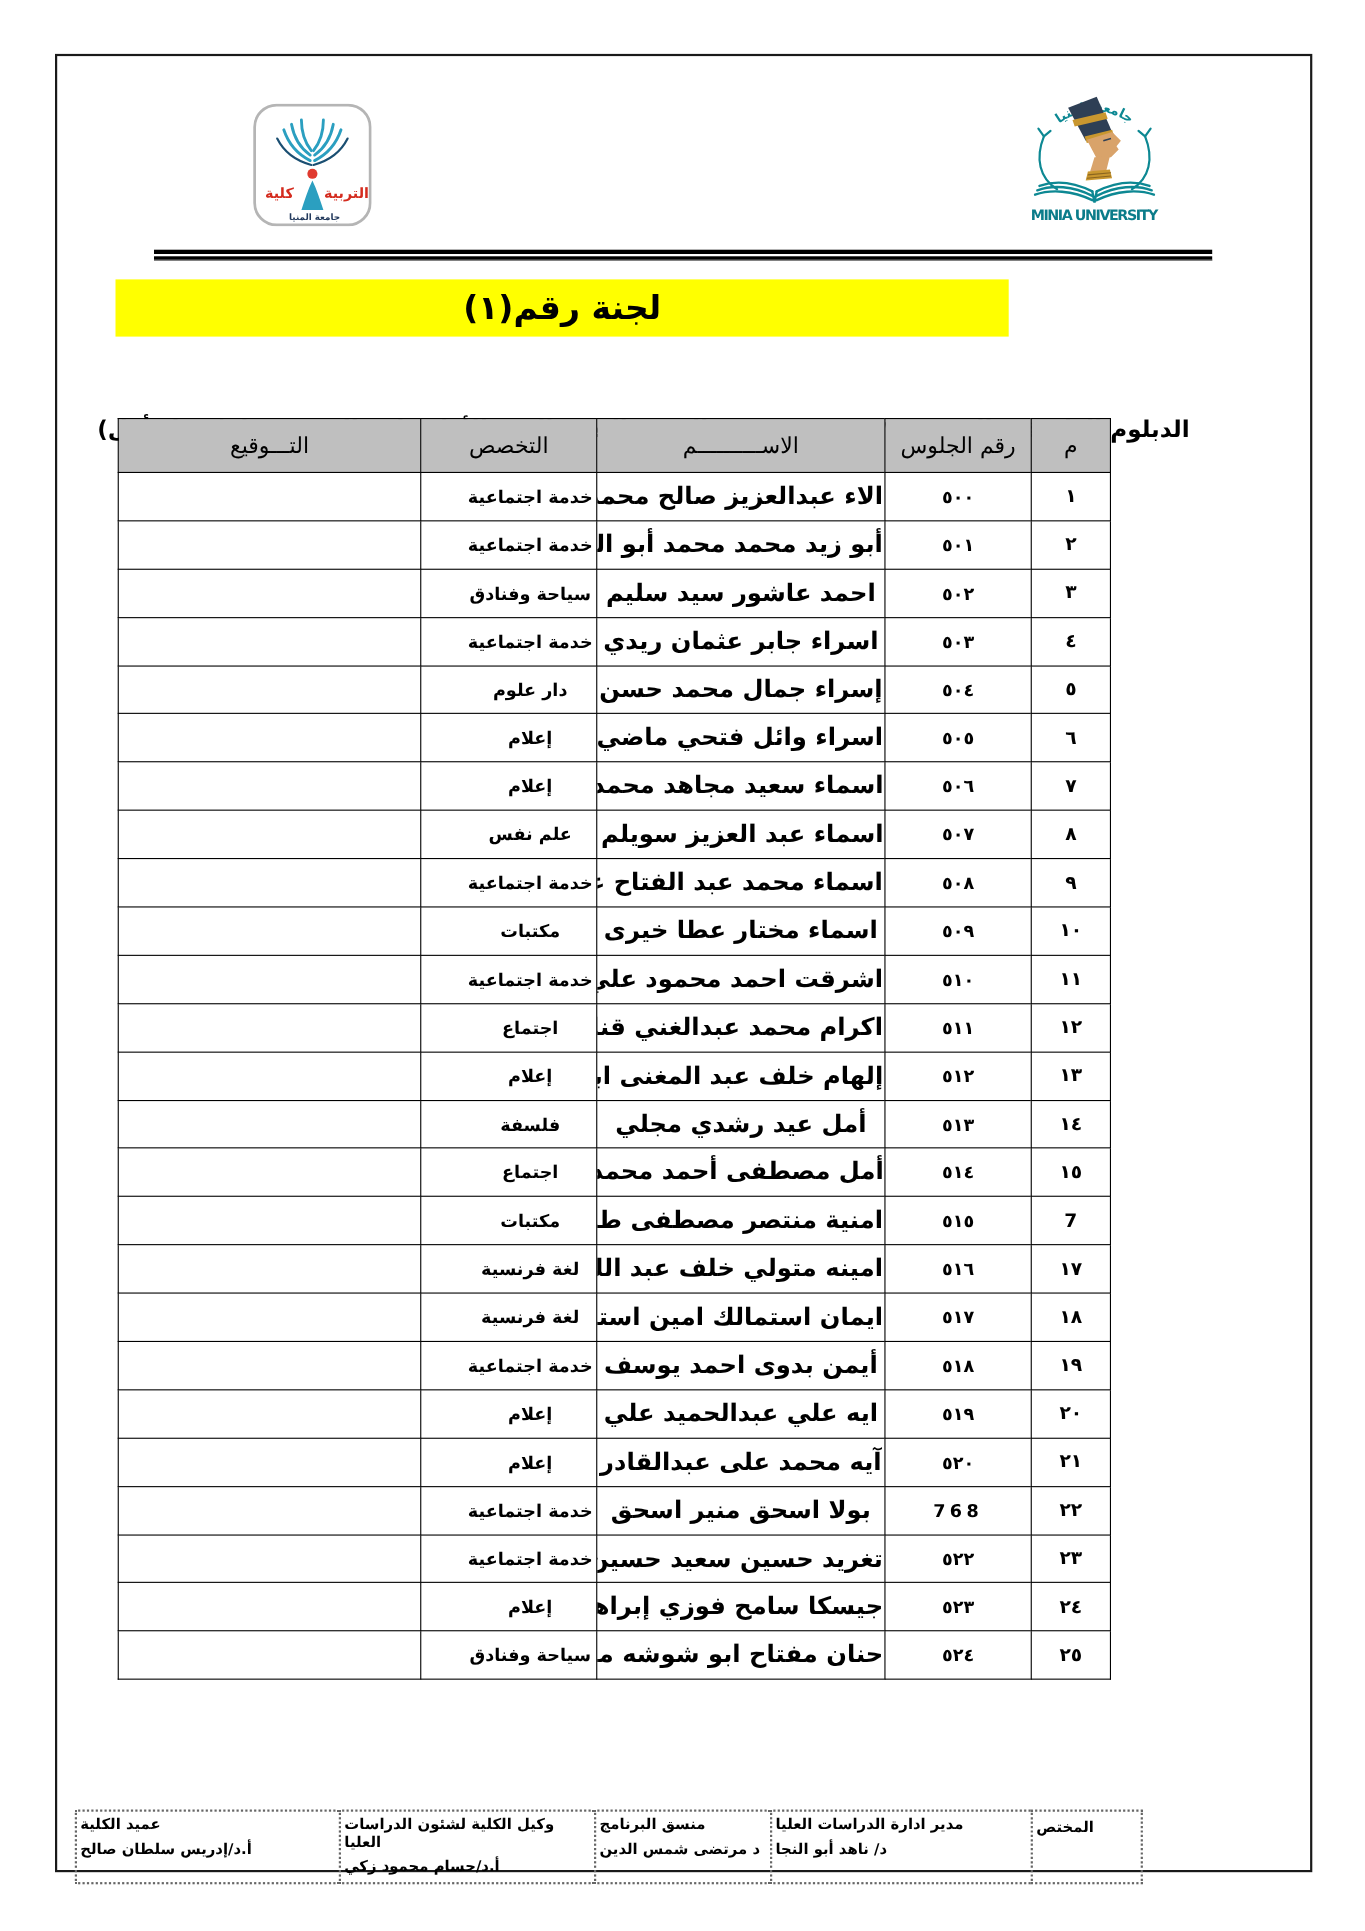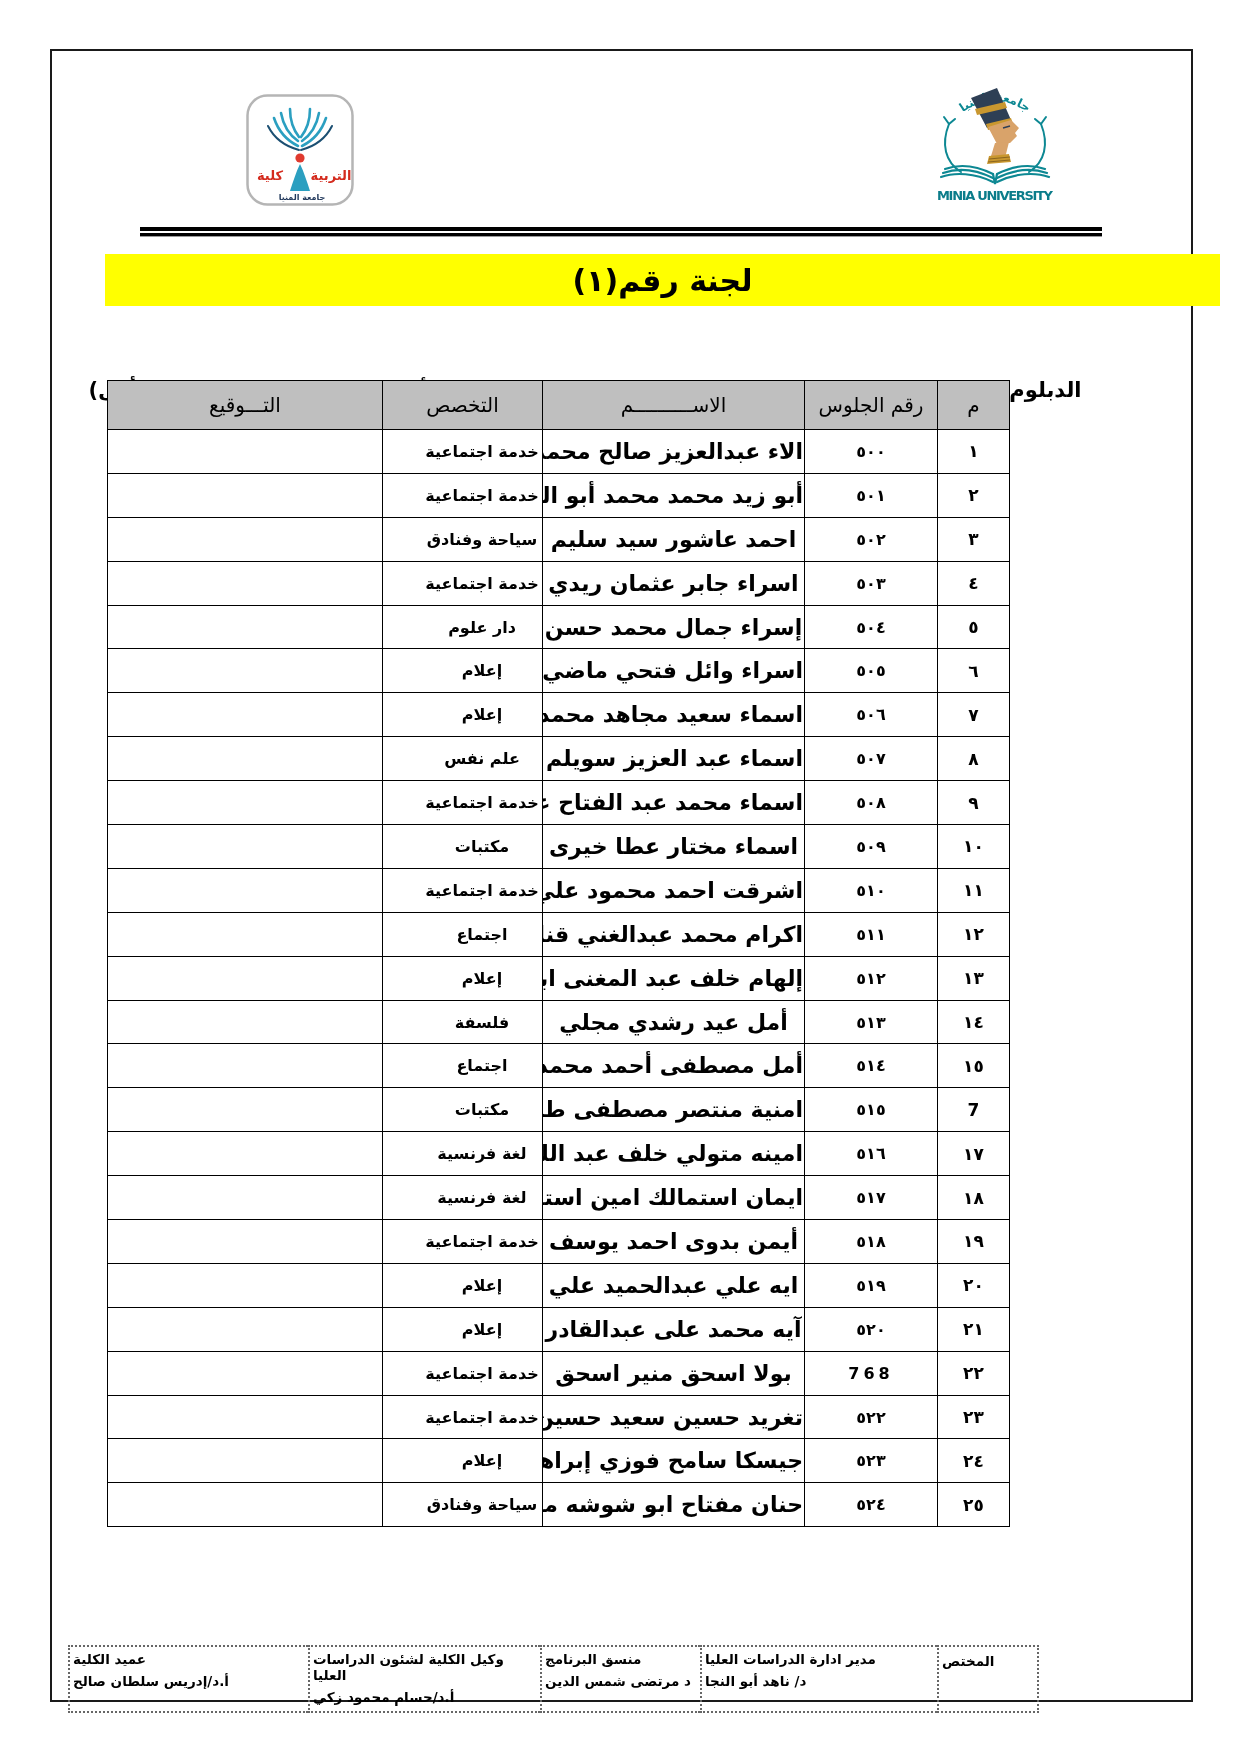--- a/index.html
+++ b/index.html
@@ -1,34 +1,34 @@
 <!DOCTYPE html>
 <html lang="ar"><head>
 <meta charset="utf-8">
 <style>
   html,body{margin:0;padding:0;background:#ffffff;}
   body{font-family:"DejaVu Sans", sans-serif; color:#000;}
   .page{position:relative;width:1241px;height:1755px;background:#fff;overflow:hidden;}
   .frame{position:absolute;left:50px;top:49px;width:1139px;height:1649px;border:2px solid #1a1a1a;}
 
   
-  .faculty-logo{position:absolute;left:246px;top:94px;width:108px;height:80px;}
+  .faculty-logo{position:absolute;left:230px;top:94px;width:108px;height:80px;}
   .center-head{position:absolute;left:415px;top:124px;width:320px;text-align:center;}
   .unit-ar{font-size:17px;font-weight:bold;direction:rtl;}
   .unit-en{margin-top:28px;font-size:15px;font-weight:bold;}
   .univ-logo{position:absolute;left:931px;top:72px;width:128px;height:136px;}
 
   
   .rule{position:absolute;left:140px;top:227px;width:962px;}
   .rule .bar1{height:4px;background:#000;}
   .rule .gap{height:2px;background:#fff;}
   .rule .bar2{height:3px;background:#000;border-bottom:1px solid #9a9a9a;}
 
   
-  .banner{position:absolute;left:105px;top:254px;width:1115px;height:52px;background:#ffff00;
+  .banner{position:absolute;left:105px;top:254px;width:812px;height:52px;background:#ffff00;
           display:flex;align-items:center;justify-content:center;font-size:30px;font-weight:bold;direction:rtl;}
   .subtitle{position:absolute;left:85px;top:330px;width:1000px;text-align:center;
             font-size:21px;font-weight:bold;direction:rtl;margin-top:48px;}
 
   
   .main-table{position:absolute;left:107px;top:380px;width:902px;border-collapse:collapse;
               direction:rtl;table-layout:fixed;}
   .main-table th{background:#bfbfbf;height:46px;font-size:20px;font-weight:normal;
                  border:1px solid #000;text-align:center;}
   .main-table td{height:40.9px;border:1px solid #000;text-align:center;vertical-align:middle;

